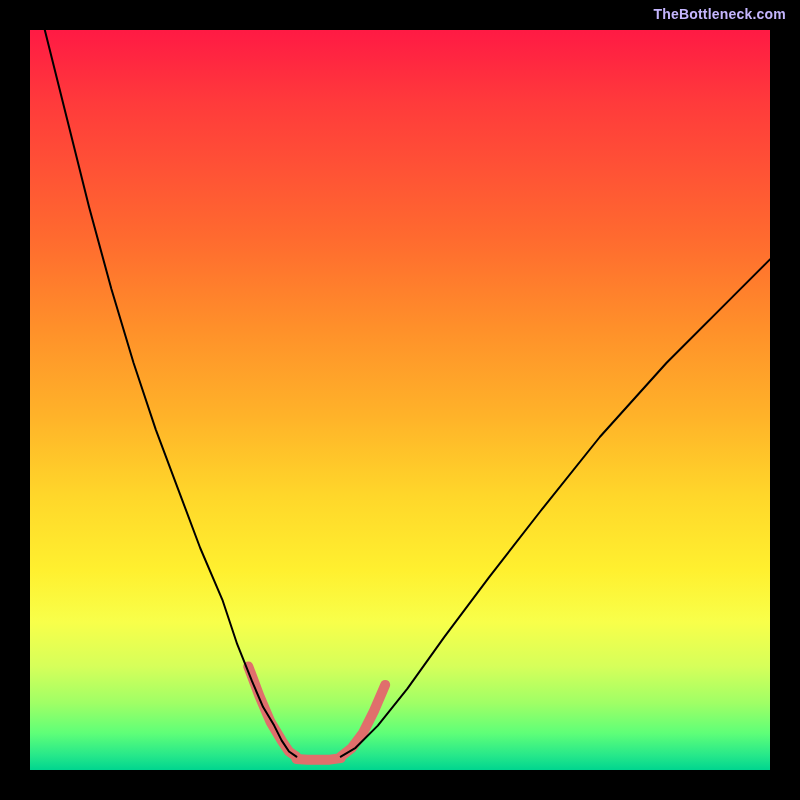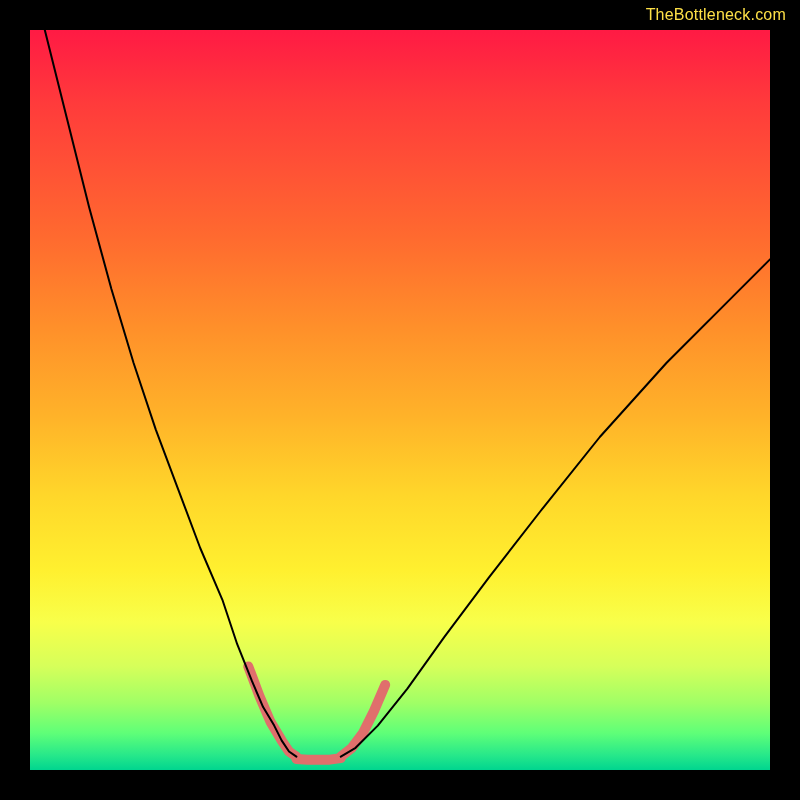--- a/index.html
+++ b/index.html
@@ -14,23 +14,23 @@
   .stage {
     position: relative;
     width: 800px;
     height: 800px;
     background: #000;
   }
   .watermark {
     position: absolute;
     top: 6px;
     right: 14px;
-    color: #fde047;
-    font-size: 16px;
-    font-weight: 400;
+    color: #c4b5fd;
+    font-size: 14px;
+    font-weight: 700;
     letter-spacing: 0.2px;
     user-select: none;
   }
   .plot {
     position: absolute;
     left: 30px;
     top: 30px;
     width: 740px;
     height: 740px;
     

